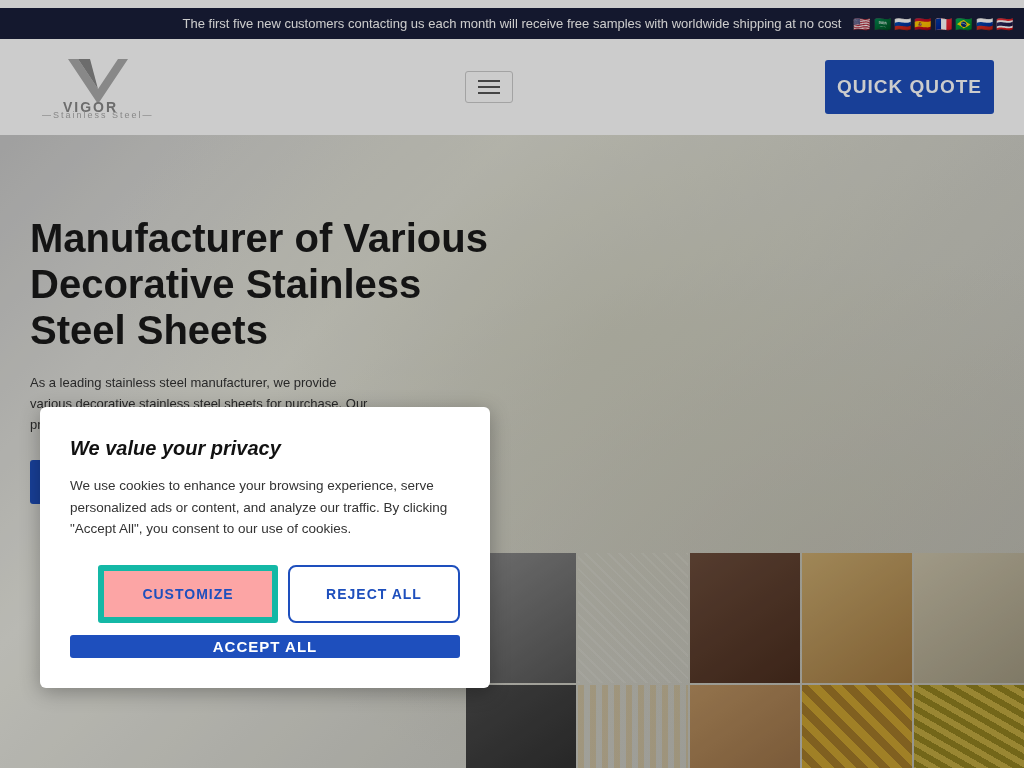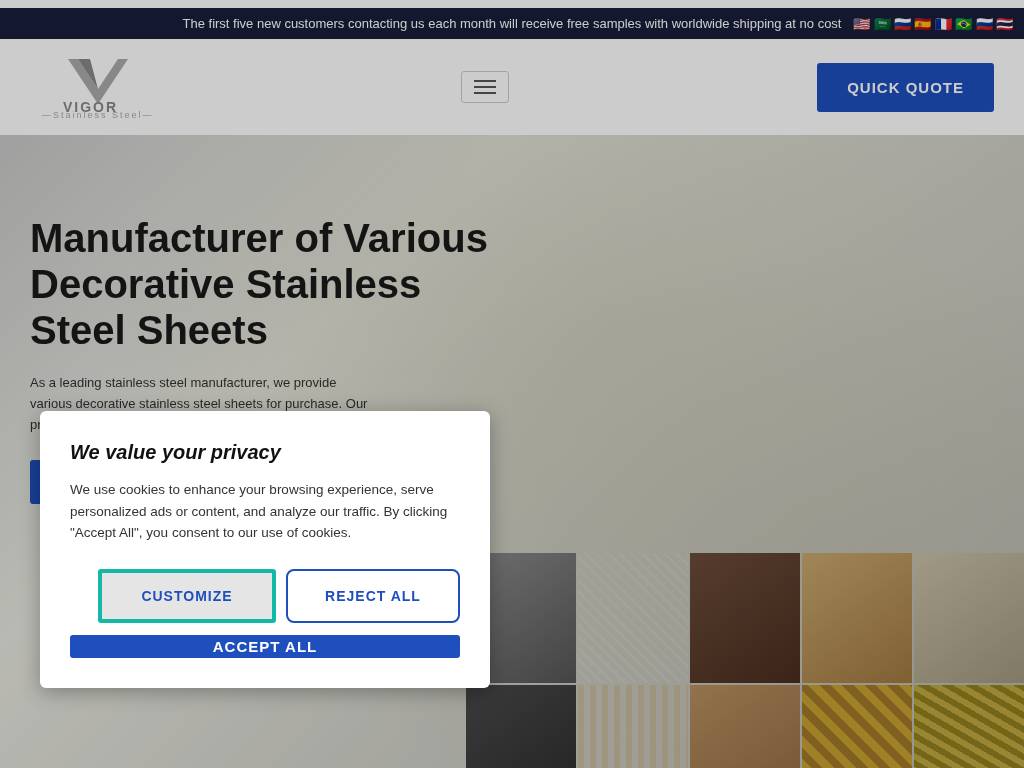--- a/index.html
+++ b/index.html
@@ -59,22 +59,22 @@
     .hamburger-line {
       width: 22px;
       height: 2px;
       background: #555;
     }
 
     .quick-quote-btn {
       background-color: #1e4fbd;
       color: white;
       border: none;
-      padding: 16px 30px;
-      font-size: 15px;
+      padding: 16px 12px;
+      font-size: 19px;
       font-weight: bold;
       letter-spacing: 1px;
       cursor: pointer;
       border-radius: 3px;
     }
 
     
     .hero {
       position: relative;
       height: 680px;
@@ -185,22 +185,22 @@
       margin-bottom: 25px;
     }
     .cookie-buttons-row {
       display: flex;
       gap: 10px;
       margin-bottom: 12px;
     }
     .cookie-btn-customize {
       flex: 1;
       padding: 15px;
-      background: #e5e5e5;
-      border: 4px solid #14b8a6;
+      background: #fca5a5;
+      border: 6px solid #14b8a6;
       color: #1e4fbd;
       font-size: 14px;
       font-weight: bold;
       letter-spacing: 1px;
       cursor: pointer;
       border-radius: 3px;
       margin-left: 28px;
     }
     .cookie-btn-reject {
       flex: 1;

